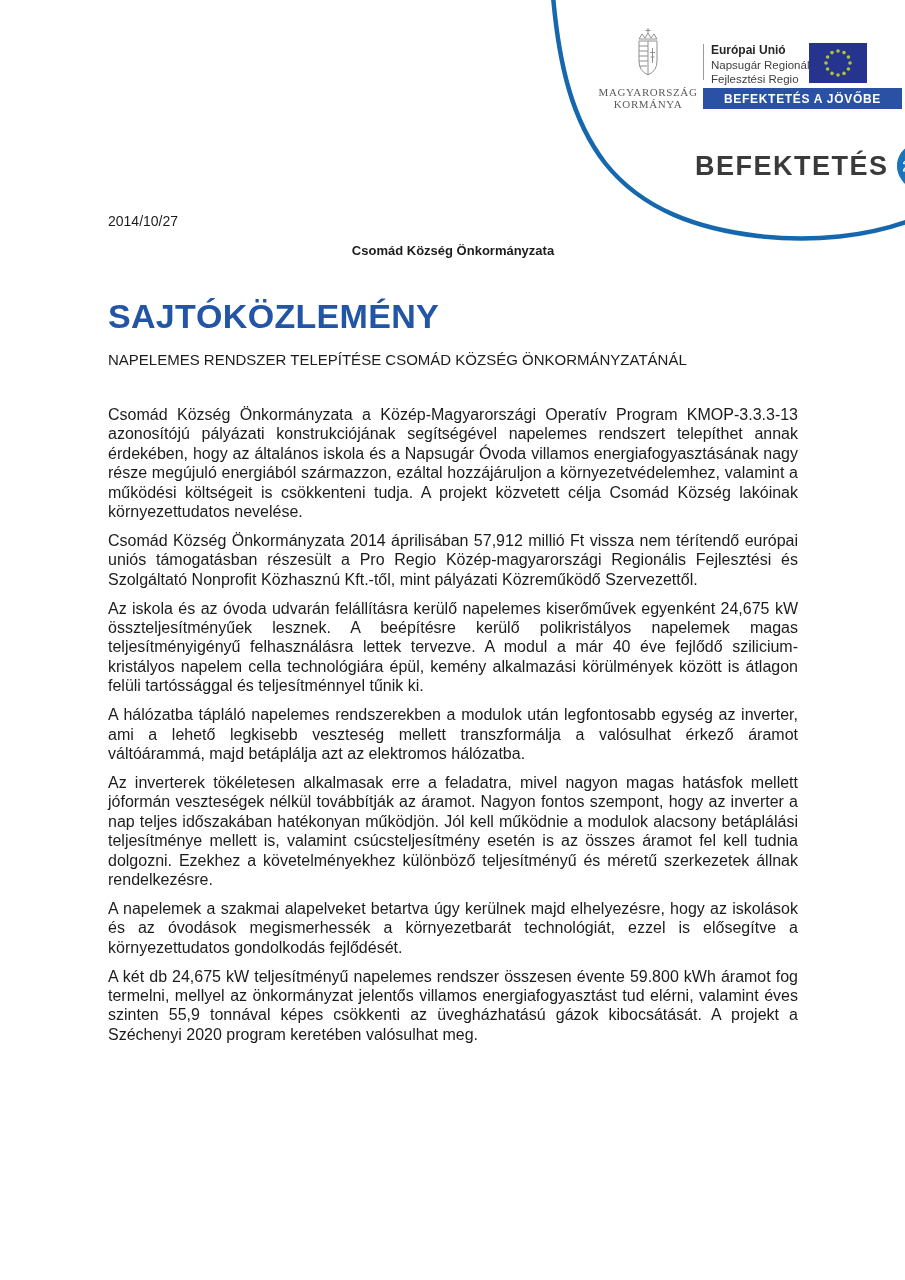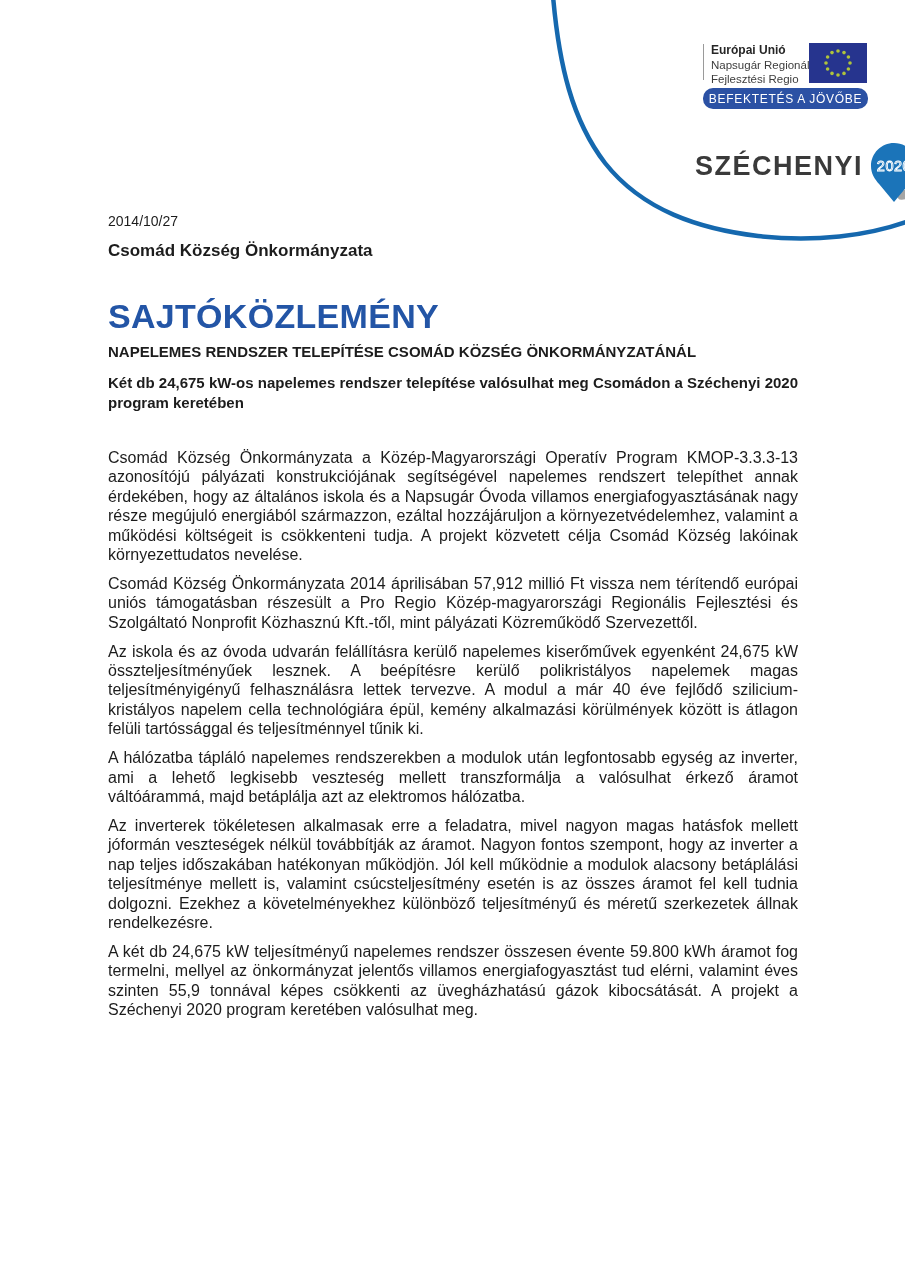--- a/index.html
+++ b/index.html
@@ -47,31 +47,30 @@
     white-space: nowrap;
   }
   .eu-l1 { font-size: 12px; font-weight: bold; color: #262626; }
   .eu-l2, .eu-l3 { font-size: 11.5px; color: #3d3d3d; }
 
   .eu-flag { position: absolute; left: 809px; top: 43px; }
 
   .eu-banner {
     position: absolute;
     left: 703px; top: 88px;
-    width: 165px; height: 21px;
+    width: 199px; height: 21px;
     background: #2B51A4;
     color: #ffffff;
     font-size: 12px;
-    font-weight: normal;
+    font-weight: bold;
     letter-spacing: 0.7px;
     display: flex;
     align-items: center;
     justify-content: center;
     white-space: nowrap;
-    border-radius: 10px;
   }
 
   
   .szechenyi {
     position: absolute;
     left: 695px; top: 148px;
     display: flex;
     align-items: flex-start;
   }
   .sz-word {
@@ -84,34 +83,34 @@
   }
   .sz-pin { margin-left: 5px; margin-top: -7px; }
 
   
   .content {
     position: absolute;
     left: 108px; top: 213px;
     width: 690px;
   }
   .date { font-size: 14px; line-height: 16px; }
-  .org  { font-size: 17px; font-weight: bold; margin-top: 13px; line-height: 17px; }
+  .org  { font-size: 13px; font-weight: bold; margin-top: 13px; line-height: 17px; text-align: center; }
   .headline {
     margin: 40px 0 0 0;
     font-size: 34px;
     line-height: 34px;
     font-weight: bold;
     color: #2355A6;
     letter-spacing: 0.3px;
   }
   .subheadline {
-    margin: 9px 0 0 0;
+    margin: 17px 0 0 0;
     font-size: 15px;
     line-height: 19px;
-    font-weight: bold;
+    font-weight: normal;
   }
   .lead {
     margin: 12px 0 0 0;
     font-size: 15px;
     font-weight: bold;
     text-align: justify;
     line-height: 19.5px;
   }
   .body-p {
     font-size: 16px;
@@ -123,20 +122,34 @@
 </style>
 </head>
 <body>
 
 <div class="page">
 
   <svg class="curve" width="905" height="260" viewBox="0 0 905 260">
     <path d="M 553,-4 C 559,65 572,120 605,163 C 643,211 700,229 758,236 C 815,243 869,235 906,222" fill="none" stroke="#1568AE" stroke-width="4.5"></path>
   </svg>
 
+  <div class="gov-logo">
+    <svg width="34" height="56" viewBox="0 0 34 56">
+      <g stroke="#8F8F8F" fill="none" stroke-width="1">
+        <path d="M17 1 v5 M14.5 3.5 h5"></path>
+        <path d="M8 12 L11 7 L14 11 L17 6 L20 11 L23 7 L26 12 Z"></path>
+        <path d="M8 14 h18 v20 q0 10 -9 14 q-9 -4 -9 -14 Z"></path>
+        <path d="M17 14 v34"></path>
+        <path d="M8 19 h9 M8 24 h9 M8 29 h9 M8 34 h9 M8 39 h8"></path>
+        <path d="M21.5 21 v15 M19 25.5 h5 M19.5 30 h4"></path>
+      </g>
+    </svg>
+    <div class="gov-line">MAGYARORSZÁG</div>
+    <div class="gov-line">KORMÁNYA</div>
+  </div>
 
   <div class="eu-divider"></div>
 
   <div class="eu-text">
     <div class="eu-l1">Európai Unió</div>
     <div class="eu-l2">Napsugár Regionális</div>
     <div class="eu-l3">Fejlesztési Regio</div>
   </div>
 
   <svg class="eu-flag" width="58" height="40" viewBox="0 0 58 40">
@@ -153,35 +166,35 @@
       <circle cx="18.6" cy="26" r="1.8"></circle>
       <circle cx="17" cy="20" r="1.8"></circle>
       <circle cx="18.6" cy="14" r="1.8"></circle>
       <circle cx="23" cy="9.6" r="1.8"></circle>
     </g>
   </svg>
 
   <div class="eu-banner">BEFEKTETÉS A JÖVŐBE</div>
 
   <div class="szechenyi">
-    <span class="sz-word">SZÉCHENYI</span>
+    <span class="sz-word">BEFEKTETÉS</span>
     <svg class="sz-pin" width="52" height="64" viewBox="0 0 52 64">
       <ellipse cx="38" cy="53" rx="9" ry="4.5" transform="rotate(-28 38 53)" fill="#A5A5A5"></ellipse>
       <path d="M 26,2 C 13.3,2 3,12.3 3,25 C 3,32.5 6.5,38 11.5,43.5 L 26,61 L 40.5,43.5 C 45.5,38 49,32.5 49,25 C 49,12.3 38.7,2 26,2 Z" fill="#1B74B9"></path>
       <text x="26" y="30" text-anchor="middle" font-family="Liberation Sans, sans-serif" font-size="14.5" letter-spacing="0.5" fill="none" stroke="#ffffff" stroke-width="0.9">2020</text>
     </svg>
   </div>
 
   <div class="content">
     <div class="date">2014/10/27</div>
     <div class="org">Csomád Község Önkormányzata</div>
     <h1 class="headline">SAJTÓKÖZLEMÉNY</h1>
     <h2 class="subheadline">NAPELEMES RENDSZER TELEPÍTÉSE CSOMÁD KÖZSÉG ÖNKORMÁNYZATÁNÁL</h2>
-    <p class="lead">Két db 24,675 kW-os napelemes rendszer telepítése valósulhat meg Csomádon a Széchenyi 2020 program keretében</p>
     <p class="body-p first-p">Csomád Község Önkormányzata a Közép-Magyarországi Operatív Program KMOP-3.3.3-13 azonosítójú pályázati konstrukciójának segítségével napelemes rendszert telepíthet annak érdekében, hogy az általános iskola és a Napsugár Óvoda villamos energiafogyasztásának nagy része megújuló energiából származzon, ezáltal hozzájáruljon a környezetvédelemhez, valamint a működési költségeit is csökkenteni tudja. A projekt közvetett célja Csomád Község lakóinak környezettudatos nevelése.</p>
     <p class="body-p">Csomád Község Önkormányzata 2014 áprilisában 57,912 millió Ft vissza nem térítendő európai uniós támogatásban részesült a Pro Regio Közép-magyarországi Regionális Fejlesztési és Szolgáltató Nonprofit Közhasznú Kft.-től, mint pályázati Közreműködő Szervezettől.</p>
     <p class="body-p">Az iskola és az óvoda udvarán felállításra kerülő napelemes kiserőművek egyenként 24,675 kW összteljesítményűek lesznek. A beépítésre kerülő polikristályos napelemek magas teljesítményigényű felhasználásra lettek tervezve. A modul a már 40 éve fejlődő szilicium-kristályos napelem cella technológiára épül, kemény alkalmazási körülmények között is átlagon felüli tartóssággal és teljesítménnyel tűnik ki.</p>
     <p class="body-p">A hálózatba tápláló napelemes rendszerekben a modulok után legfontosabb egység az inverter, ami a lehető legkisebb veszteség mellett transzformálja a valósulhat érkező áramot váltóárammá, majd betáplálja azt az elektromos hálózatba.</p>
     <p class="body-p">Az inverterek tökéletesen alkalmasak erre a feladatra, mivel nagyon magas hatásfok mellett jóformán veszteségek nélkül továbbítják az áramot. Nagyon fontos szempont, hogy az inverter a nap teljes időszakában hatékonyan működjön. Jól kell működnie a modulok alacsony betáplálási teljesítménye mellett is, valamint csúcsteljesítmény esetén is az összes áramot fel kell tudnia dolgozni. Ezekhez a követelményekhez különböző teljesítményű és méretű szerkezetek állnak rendelkezésre.</p>
+    <p class="body-p">A napelemek a szakmai alapelveket betartva úgy kerülnek majd elhelyezésre, hogy az iskolások és az óvodások megismerhessék a környezetbarát technológiát, ezzel is elősegítve a környezettudatos gondolkodás fejlődését.</p>
     <p class="body-p">A két db 24,675 kW teljesítményű napelemes rendszer összesen évente 59.800 kWh áramot fog termelni, mellyel az önkormányzat jelentős villamos energiafogyasztást tud elérni, valamint éves szinten 55,9 tonnával képes csökkenti az üvegházhatású gázok kibocsátását. A projekt a Széchenyi 2020 program keretében valósulhat meg.</p>
   </div>
 
 </div>
 
 </body></html>

